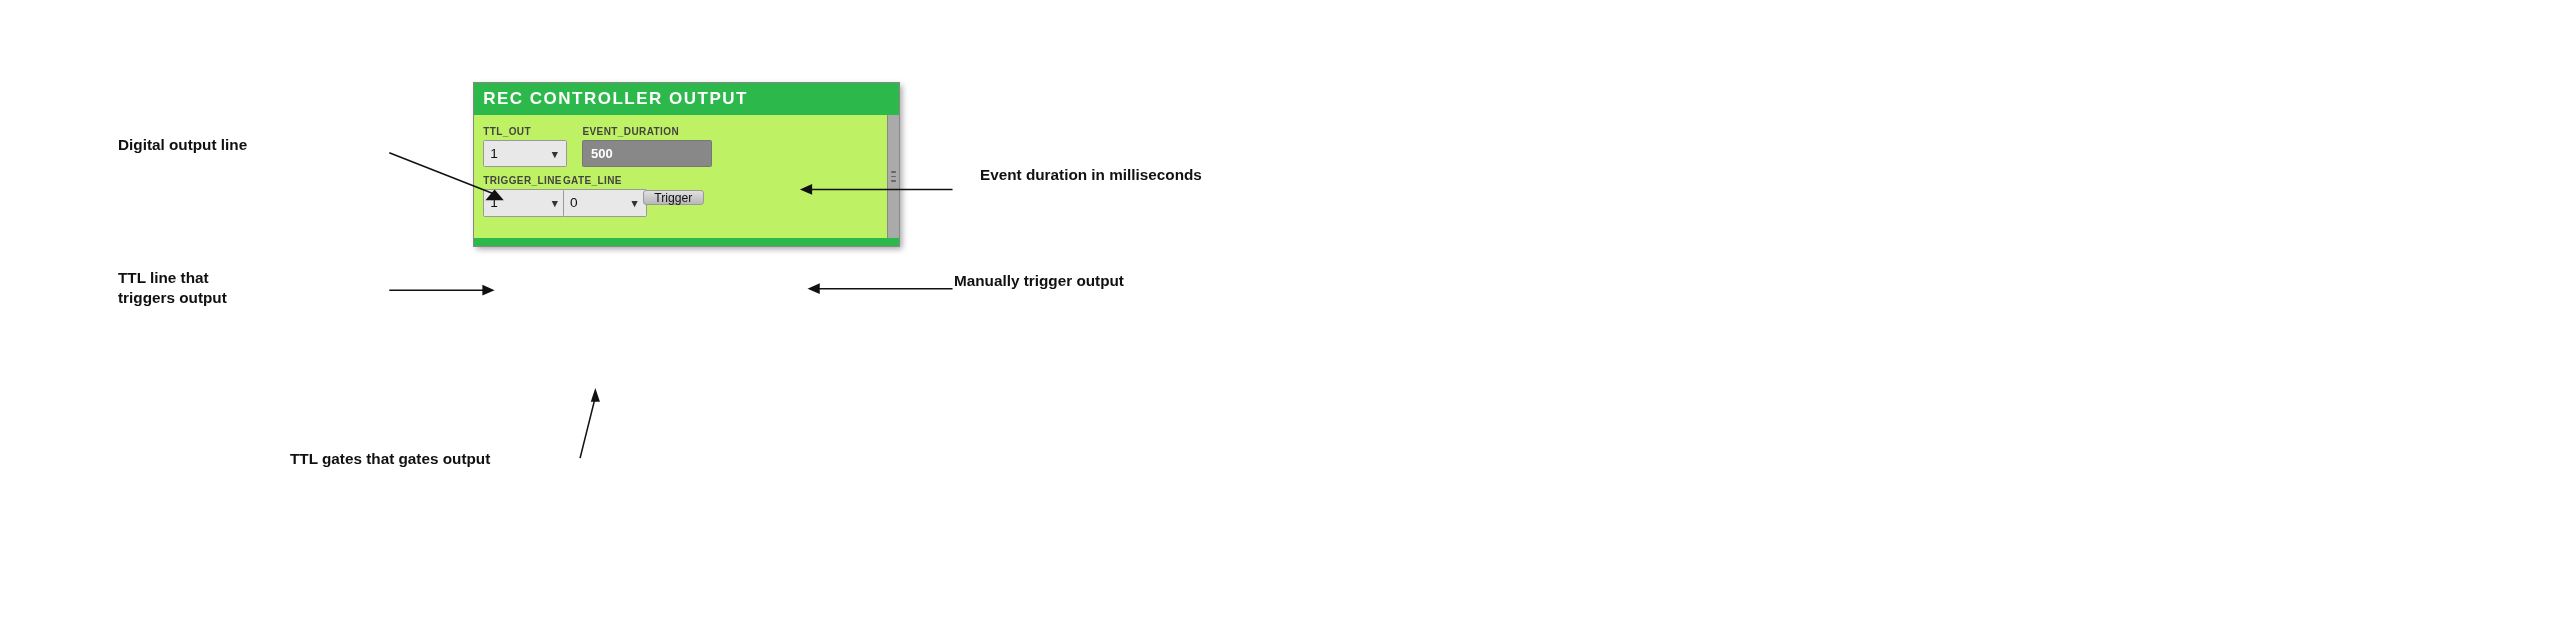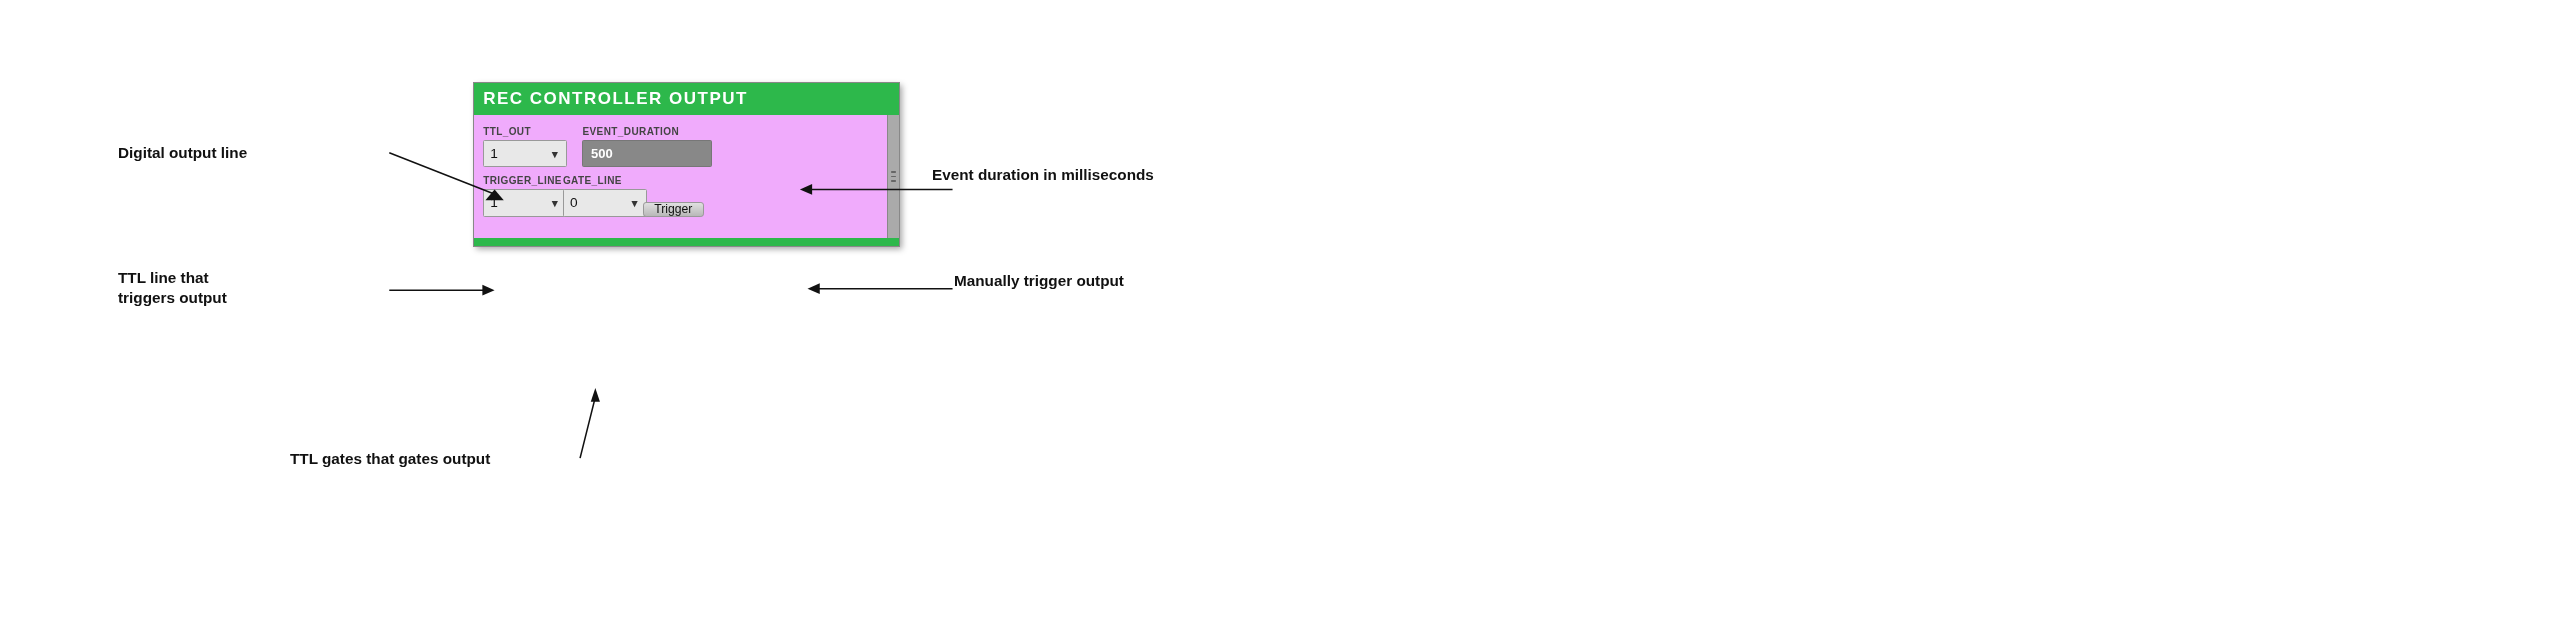--- a/index.html
+++ b/index.html
@@ -19,21 +19,21 @@
       top: 0; left: 0;
       width: 100%; height: 100%;
     }
 
     
     .panel {
       position: absolute;
       top: 82px;
       left: 473px;
       width: 427px;
-      background: #f0abfc;
+      background: #bef264;
       border: 1.5px solid #888;
       box-shadow: 3.1px 3.1px 6.1px rgba(0,0,0,0.35);
     }
 
     .panel-header {
       background: #2db84b;
       padding: 6.1px 9.2px;
       display: flex;
       align-items: center;
     }
@@ -47,21 +47,21 @@
     }
 
     .panel-body {
       padding: 10.7px 9.2px 13.7px 9.2px;
       position: relative;
     }
 
     
     .row {
       display: flex;
-      align-items: flex-end;
+      align-items: flex-start;
       margin-bottom: 7.6px;
     }
 
     .field-group {
       display: flex;
       flex-direction: column;
     }
 
     .field-label {
       font-size: 10px;
@@ -260,28 +260,28 @@
         <div class="field-group" style="justify-content:flex-end; margin-top:15.3px;">
           <button class="trigger-btn">Trigger</button>
         </div>
       </div>
 
     </div>
 
     <div class="panel-bottom-bar"></div>
   </div>
 
-  <div class="annotation" style="top: 136px; left: 118px; margin-top: 8px;">Digital output line</div>
+  <div class="annotation" style="top: 136px; left: 118px;">Digital output line</div>
 
   <div class="annotation" style="top: 268px; left: 118px; line-height: 1.3;">
     <span>TTL line that</span><br>
     <span>triggers output</span>
   </div>
 
-  <div class="annotation" style="top: 166px; left: 932px;">Event duration in milliseconds</div>
+  <div class="annotation" style="top: 166px; left: 980px;">Event duration in milliseconds</div>
 
   <div class="annotation" style="top: 450px; left: 290px;">TTL gates that gates output</div>
 
   <div class="annotation" style="top: 272px; left: 954px;">Manually trigger output</div>
 
   <svg class="arrows" viewBox="0 0 3375 825" width="2576" height="630">
 
     <line x1="510" y1="200" x2="650" y2="255"></line>
     <polygon points="648,248 660,262 636,262"></polygon>
 

